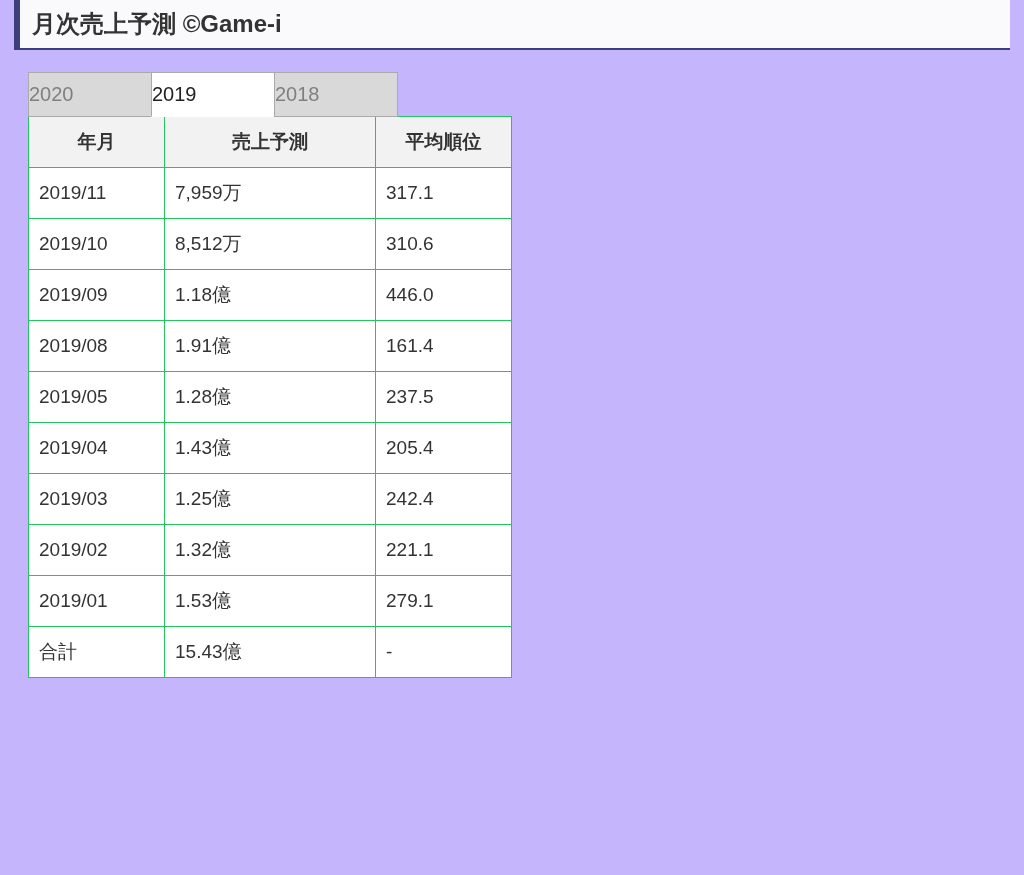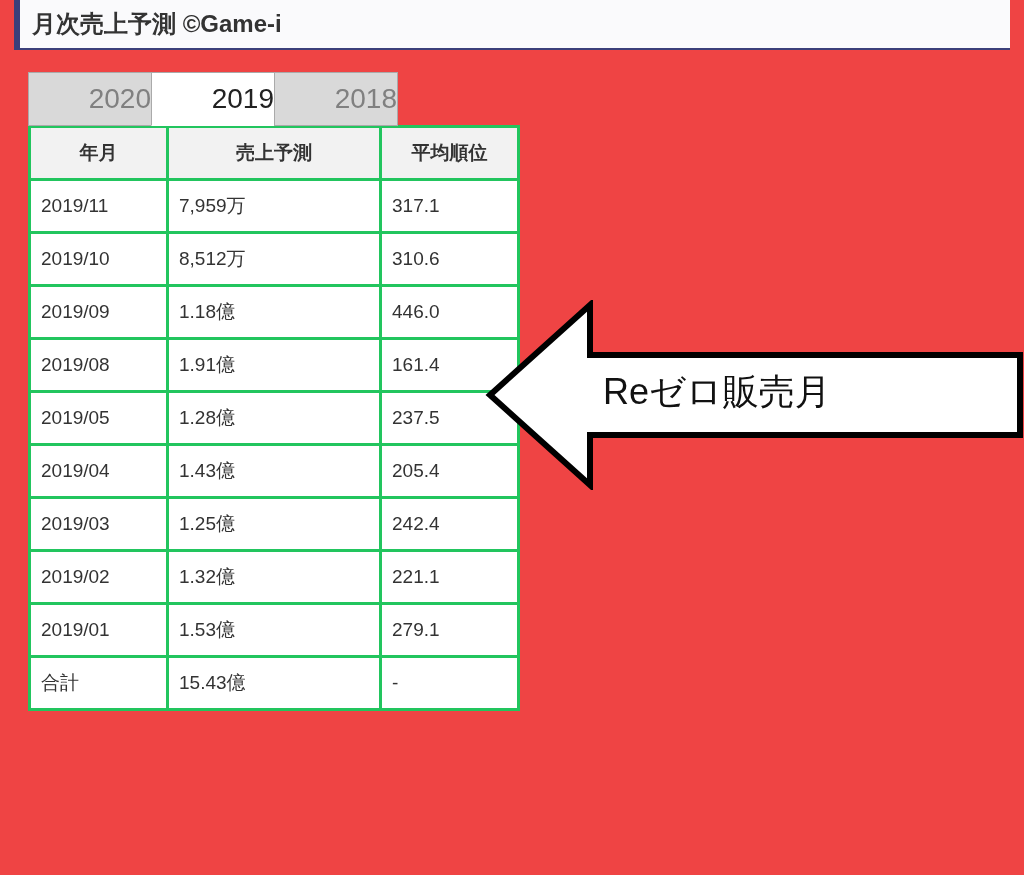--- a/index.html
+++ b/index.html
@@ -1,50 +1,50 @@
 <!DOCTYPE html>
 <html><head>
 <meta charset="utf-8">
 <style>
   html,body{margin:0;padding:0;background:#f6f6f8;font-family:"Meiryo","Hiragino Kaku Gothic Pro","MS PGothic",sans-serif;}
-  .page{width:1024px;height:875px;position:relative;background:#ef4444;}
+  .page{width:1024px;height:875px;position:relative;background:#c4b5fd;}
   .panel-title{
     margin:0 14px 0 14px;
     padding:8px 0 8px 12px;
     font-size:24px;font-weight:bold;color:#333;
     border-left:6px solid #3b3f7a;
     border-bottom:2px solid #3b3f7a;
     background:#fafafc;
     font-family:"Meiryo","Verdana",sans-serif;
   }
   .content{margin:22px 0 0 28px;}
   
   .tabs{display:flex;}
   .tab{
     min-width:122px;
-    text-align:right;
+    text-align:left;
     padding:10px 0;
     border:1px solid #aaa;
     background:#d9d9d9;
     color:#808080;
-    font-size:28px;
+    font-size:20px;
     font-family:Verdana,"Meiryo",sans-serif;
     margin-right:-1px;
     cursor:pointer;
   }
   .tab.active{background:#fff;color:#222;border-bottom:1px solid #fff;}
   
   table.sales{
     border-collapse:collapse;
     margin-top:-1px;
     font-family:Verdana,"Meiryo",sans-serif;
     font-size:19px;
   }
   table.sales th,table.sales td{
-    border:3px solid #22c55e;
+    border:1px solid #22c55e;
     padding:12px 10px;
     text-align:left;
     background:#fff;
     color:#333;
   }
   table.sales th{
     background:#f2f2f2;
     font-weight:bold;
     text-align:center;
   }
@@ -138,19 +138,13 @@
           </tr>
           <tr>
             <td class="col-ym">合計</td>
             <td class="col-sales">15.43億</td>
             <td class="col-rank">-</td>
           </tr>
         </tbody>
     </table>
   </div>
 
-  <div class="callout">
-    <svg width="540" height="190" viewBox="0 0 540 190">
-      <path d="M5 95 L105 5 L105 55 L535 55 L535 135 L105 135 L105 185 Z" fill="#ffffff" stroke="#000000" stroke-width="6" stroke-linejoin="miter"></path>
-    </svg>
-    <div class="callout-text">Reゼロ販売月</div>
-  </div>
 </div>
 
 </body></html>

